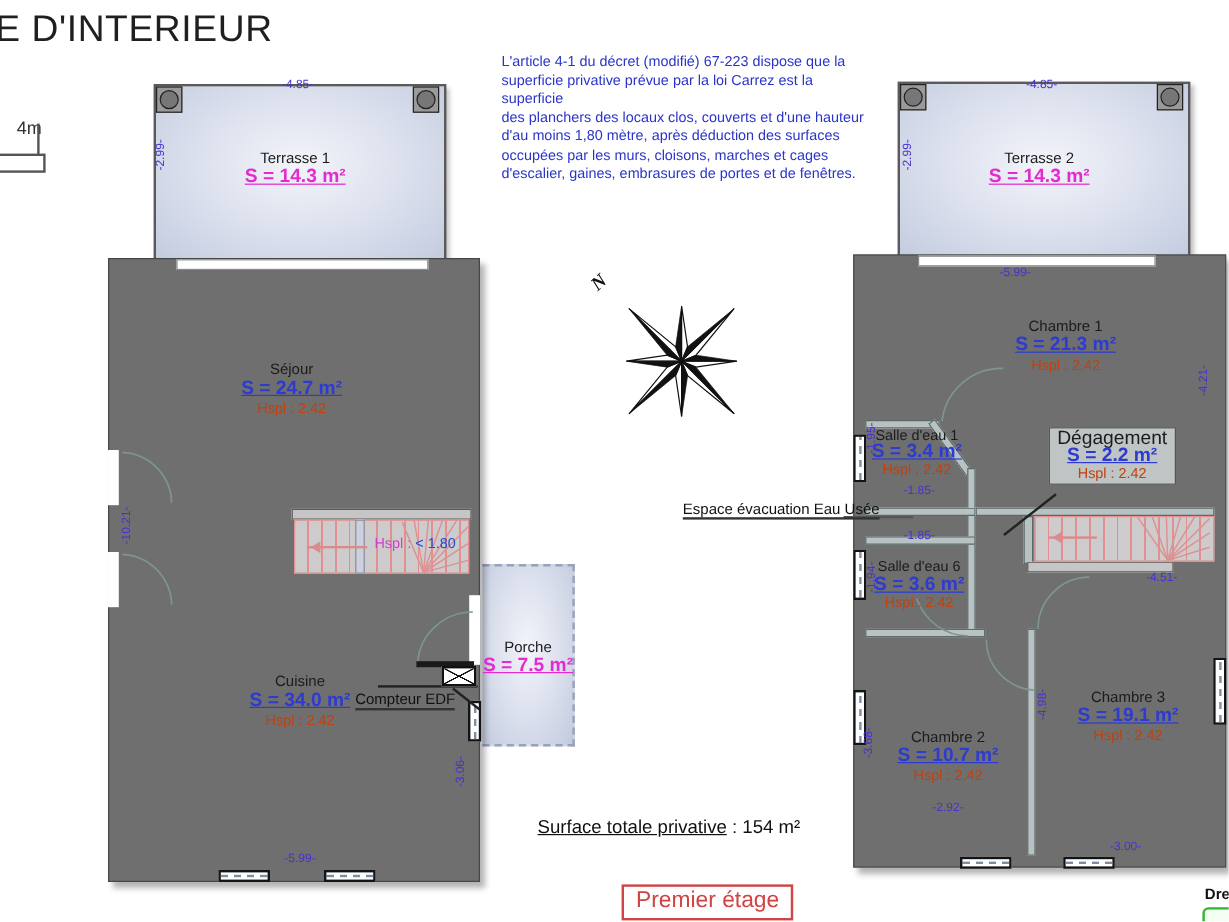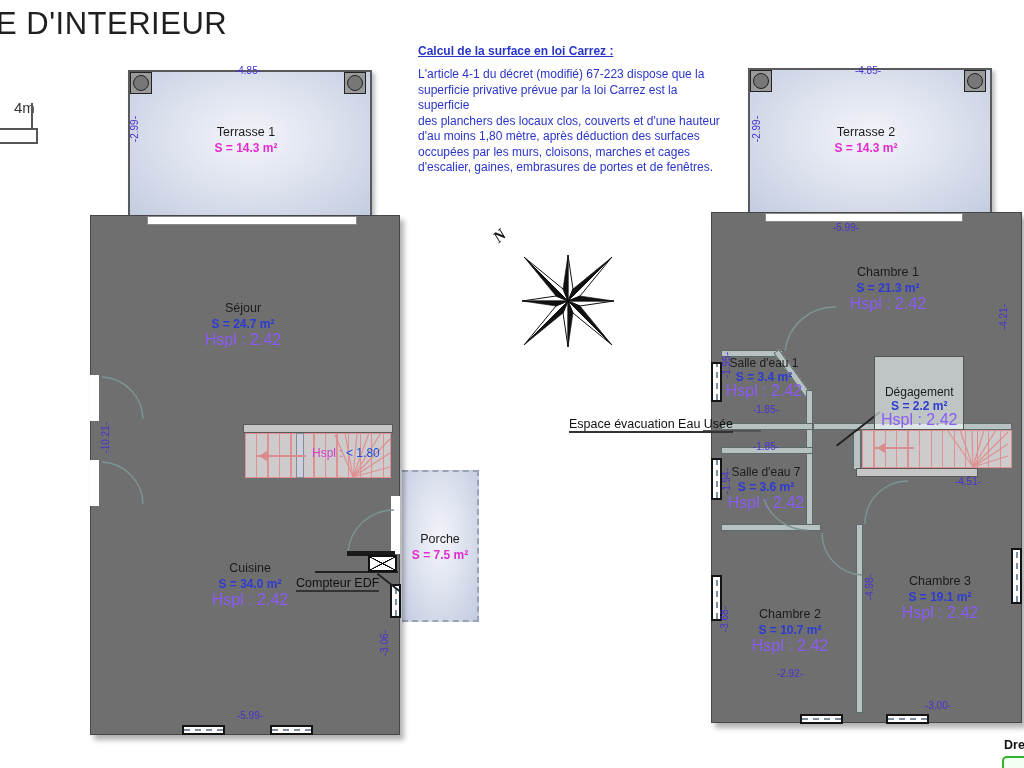--- a/index.html
+++ b/index.html
@@ -6,23 +6,23 @@
   #page{position:relative;width:1024px;height:768px;background:#fff;overflow:hidden;
         font-family:"Liberation Sans",sans-serif;}
   .abs{position:absolute;}
   
   .dim{position:absolute;font-size:10px;color:#4633cf;white-space:nowrap;z-index:30;}
   .dimc{text-align:center;}
   .dimv{writing-mode:vertical-rl;transform:rotate(180deg);}
   
   .rlabel{position:absolute;transform:translateX(-50%);text-align:center;line-height:16px;white-space:nowrap;z-index:30;}
   .rname{font-size:12.5px;color:#1c1c1c;}
-  .rarea{font-size:12px;font-weight:bold;color:#2d3bd1;}
+  .rarea{font-size:16px;font-weight:bold;color:#2d3bd1;text-decoration:underline;}
   .mag{color:#e42ad0;}
-  .rhspl{font-size:16px;color:#8b5cf6;}
+  .rhspl{font-size:12px;color:#c2410c;}
   
   .wall{position:absolute;background:#6f6f6f;box-shadow:inset 0 0 0 1px #474747;z-index:10;}
   .iwall{position:absolute;background:#b9c2c2;box-shadow:inset 0 0 0 1px #5c6a6a;z-index:12;}
   .bar{position:absolute;background:#c6c6c6;box-shadow:inset 0 0 0 1px #5a5a5a;z-index:12;}
   .roomfill{position:absolute;background:radial-gradient(ellipse at 50% 40%,#f0fdff 0%,#dcf7f9 45%,#c2eff3 100%);z-index:5;}
   .terrace{position:absolute;border:2px solid #5a5a5a;
            background:radial-gradient(ellipse at 50% 45%,#f2f4f9 0%,#dfe3ef 45%,#c2cbdf 100%);
            box-shadow:3px 3px 4px rgba(0,0,0,.25);z-index:4;}
   .post{position:absolute;width:20px;height:20px;background:#9a9a9a;border:1px solid #222;z-index:6;}
   .post::after{content:"";position:absolute;inset:2px;border-radius:50%;background:#777;border:1px solid #222;}
@@ -47,21 +47,21 @@
   .note-head{font-size:12px;font-weight:bold;text-decoration:underline;margin-bottom:9px;}
   .note-body{font-size:12px;line-height:15.5px;white-space:pre-line;}
   #scale-label{position:absolute;left:14px;top:99px;font-size:15px;color:#333;z-index:40;}
   #scale-bar{position:absolute;left:-6px;top:128px;width:40px;height:12px;background:#fff;border:2px solid #555;z-index:40;}
   #scale-tick{position:absolute;left:31px;top:103px;width:2px;height:27px;background:#555;z-index:40;}
   .stairlbl{position:absolute;font-size:12px;white-space:nowrap;z-index:30;}
   .lblA{color:#cf3fc8;} .lblB{color:#1d4ed8;}
   .ulabel{position:absolute;font-size:12.5px;color:#111;border-bottom:2px solid #333;white-space:nowrap;z-index:30;}
   .degbox{position:absolute;border:1px solid #555;background:rgba(245,253,254,.6);text-align:center;
           line-height:14px;padding:2px 6px;transform:none;white-space:nowrap;z-index:30;}
-  .degbox .rname{font-size:12px;margin-top:26px;}
+  .degbox .rname{font-size:16px;}
   #edf-box{position:absolute;left:368px;top:555px;width:29px;height:17px;background:#fff;border:2px solid #111;box-sizing:border-box;z-index:18;
      background-image:linear-gradient(to top right,rgba(0,0,0,0) 47%,#111 48% 52%,rgba(0,0,0,0) 53%),
                       linear-gradient(to bottom right,rgba(0,0,0,0) 47%,#111 48% 52%,rgba(0,0,0,0) 53%);}
   #total{position:absolute;left:448px;top:681px;font-size:15.5px;color:#111;z-index:40;}
   #total .tl{text-decoration:underline;}
   #floorbox{position:absolute;left:518px;top:737px;color:#cf4444;border:2px solid #cf4444;font-size:19px;
             padding:1px 10px 3px;background:#fffdfd;z-index:40;}
   #corner-text{position:absolute;left:1004px;top:738px;font-size:12.5px;font-weight:bold;color:#111;z-index:40;}
   #corner-box{position:absolute;left:1002px;top:756px;width:28px;height:14px;border:2.5px solid #2db52d;border-radius:5px;background:#f4fff4;z-index:40;}
   #north{position:absolute;left:494px;top:227px;font-family:"Liberation Serif",serif;font-weight:bold;font-style:italic;
@@ -71,21 +71,20 @@
 <body>
 
 <div id="page">
 
   <div id="title">E D'INTERIEUR</div>
   <div id="scale-label">4m</div>
   <div id="scale-bar"></div>
   <div id="scale-tick"></div>
 
   <div class="note">
-    <div class="note-head">Calcul de la surface en loi Carrez :</div>
     <div class="note-body">L'article 4-1 du décret (modifié) 67-223 dispose que la
 superficie privative prévue par la loi Carrez est la superficie
 des planchers des locaux clos, couverts et d'une hauteur
 d'au moins 1,80 mètre, après déduction des surfaces
 occupées par les murs, cloisons, marches et cages
 d'escalier, gaines, embrasures de portes et de fenêtres.</div>
   </div>
 
   <svg class="doorsvg" style="left:504px;top:237px" width="128" height="128" viewBox="-64 -64 128 128">
     <g stroke="#111" stroke-width="1" fill="#fff">
@@ -258,21 +257,21 @@
     <div class="rarea">S = 3.4 m²</div>
     <div class="rhspl">Hspl : 2.42</div>
   </div>
   <div class="degbox" style="left:874px;top:356px">
     <div class="rname">Dégagement</div>
     <div class="rarea">S = 2.2 m²</div>
     <div class="rhspl">Hspl : 2.42</div>
   </div>
   <div class="lead" style="left:836px;top:445px;width:55px;transform:rotate(-38deg)"></div>
   <div class="rlabel" style="left:766px;top:465px;line-height:15px">
-    <div class="rname" style="font-size:12px">Salle d'eau 7</div>
+    <div class="rname" style="font-size:12px">Salle d'eau 6</div>
     <div class="rarea">S = 3.6 m²</div>
     <div class="rhspl">Hspl : 2.42</div>
   </div>
   <div class="rlabel" style="left:790px;top:606px">
     <div class="rname">Chambre 2</div>
     <div class="rarea">S = 10.7 m²</div>
     <div class="rhspl">Hspl : 2.42</div>
   </div>
   <div class="rlabel" style="left:940px;top:573px">
     <div class="rname">Chambre 3</div>
@@ -288,16 +287,20 @@
   <div class="dim dimv" style="left:721px;top:352px">-1.95-</div>
   <div class="dim dimc" style="left:740px;top:404px;width:52px">-1.85-</div>
   <div class="dim dimc" style="left:740px;top:441px;width:52px">-1.85-</div>
   <div class="dim dimv" style="left:721px;top:468px">-1.94-</div>
   <div class="dim dimc" style="left:938px;top:476px;width:60px">-4.51-</div>
   <div class="dim dimv" style="left:719px;top:606px">-3.68-</div>
   <div class="dim dimc" style="left:764px;top:668px;width:52px">-2.92-</div>
   <div class="dim dimv" style="left:864px;top:574px">-4.98-</div>
   <div class="dim dimc" style="left:910px;top:700px;width:56px">-3.00-</div>
 
+  <div id="total">
+    <span class="tl">Surface totale privative</span><span> : </span><span>154 m²</span>
+  </div>
+  <div id="floorbox">Premier étage</div>
   <div id="corner-text">Dre</div>
   <div id="corner-box"></div>
 
 </div>
 
 </body></html>

